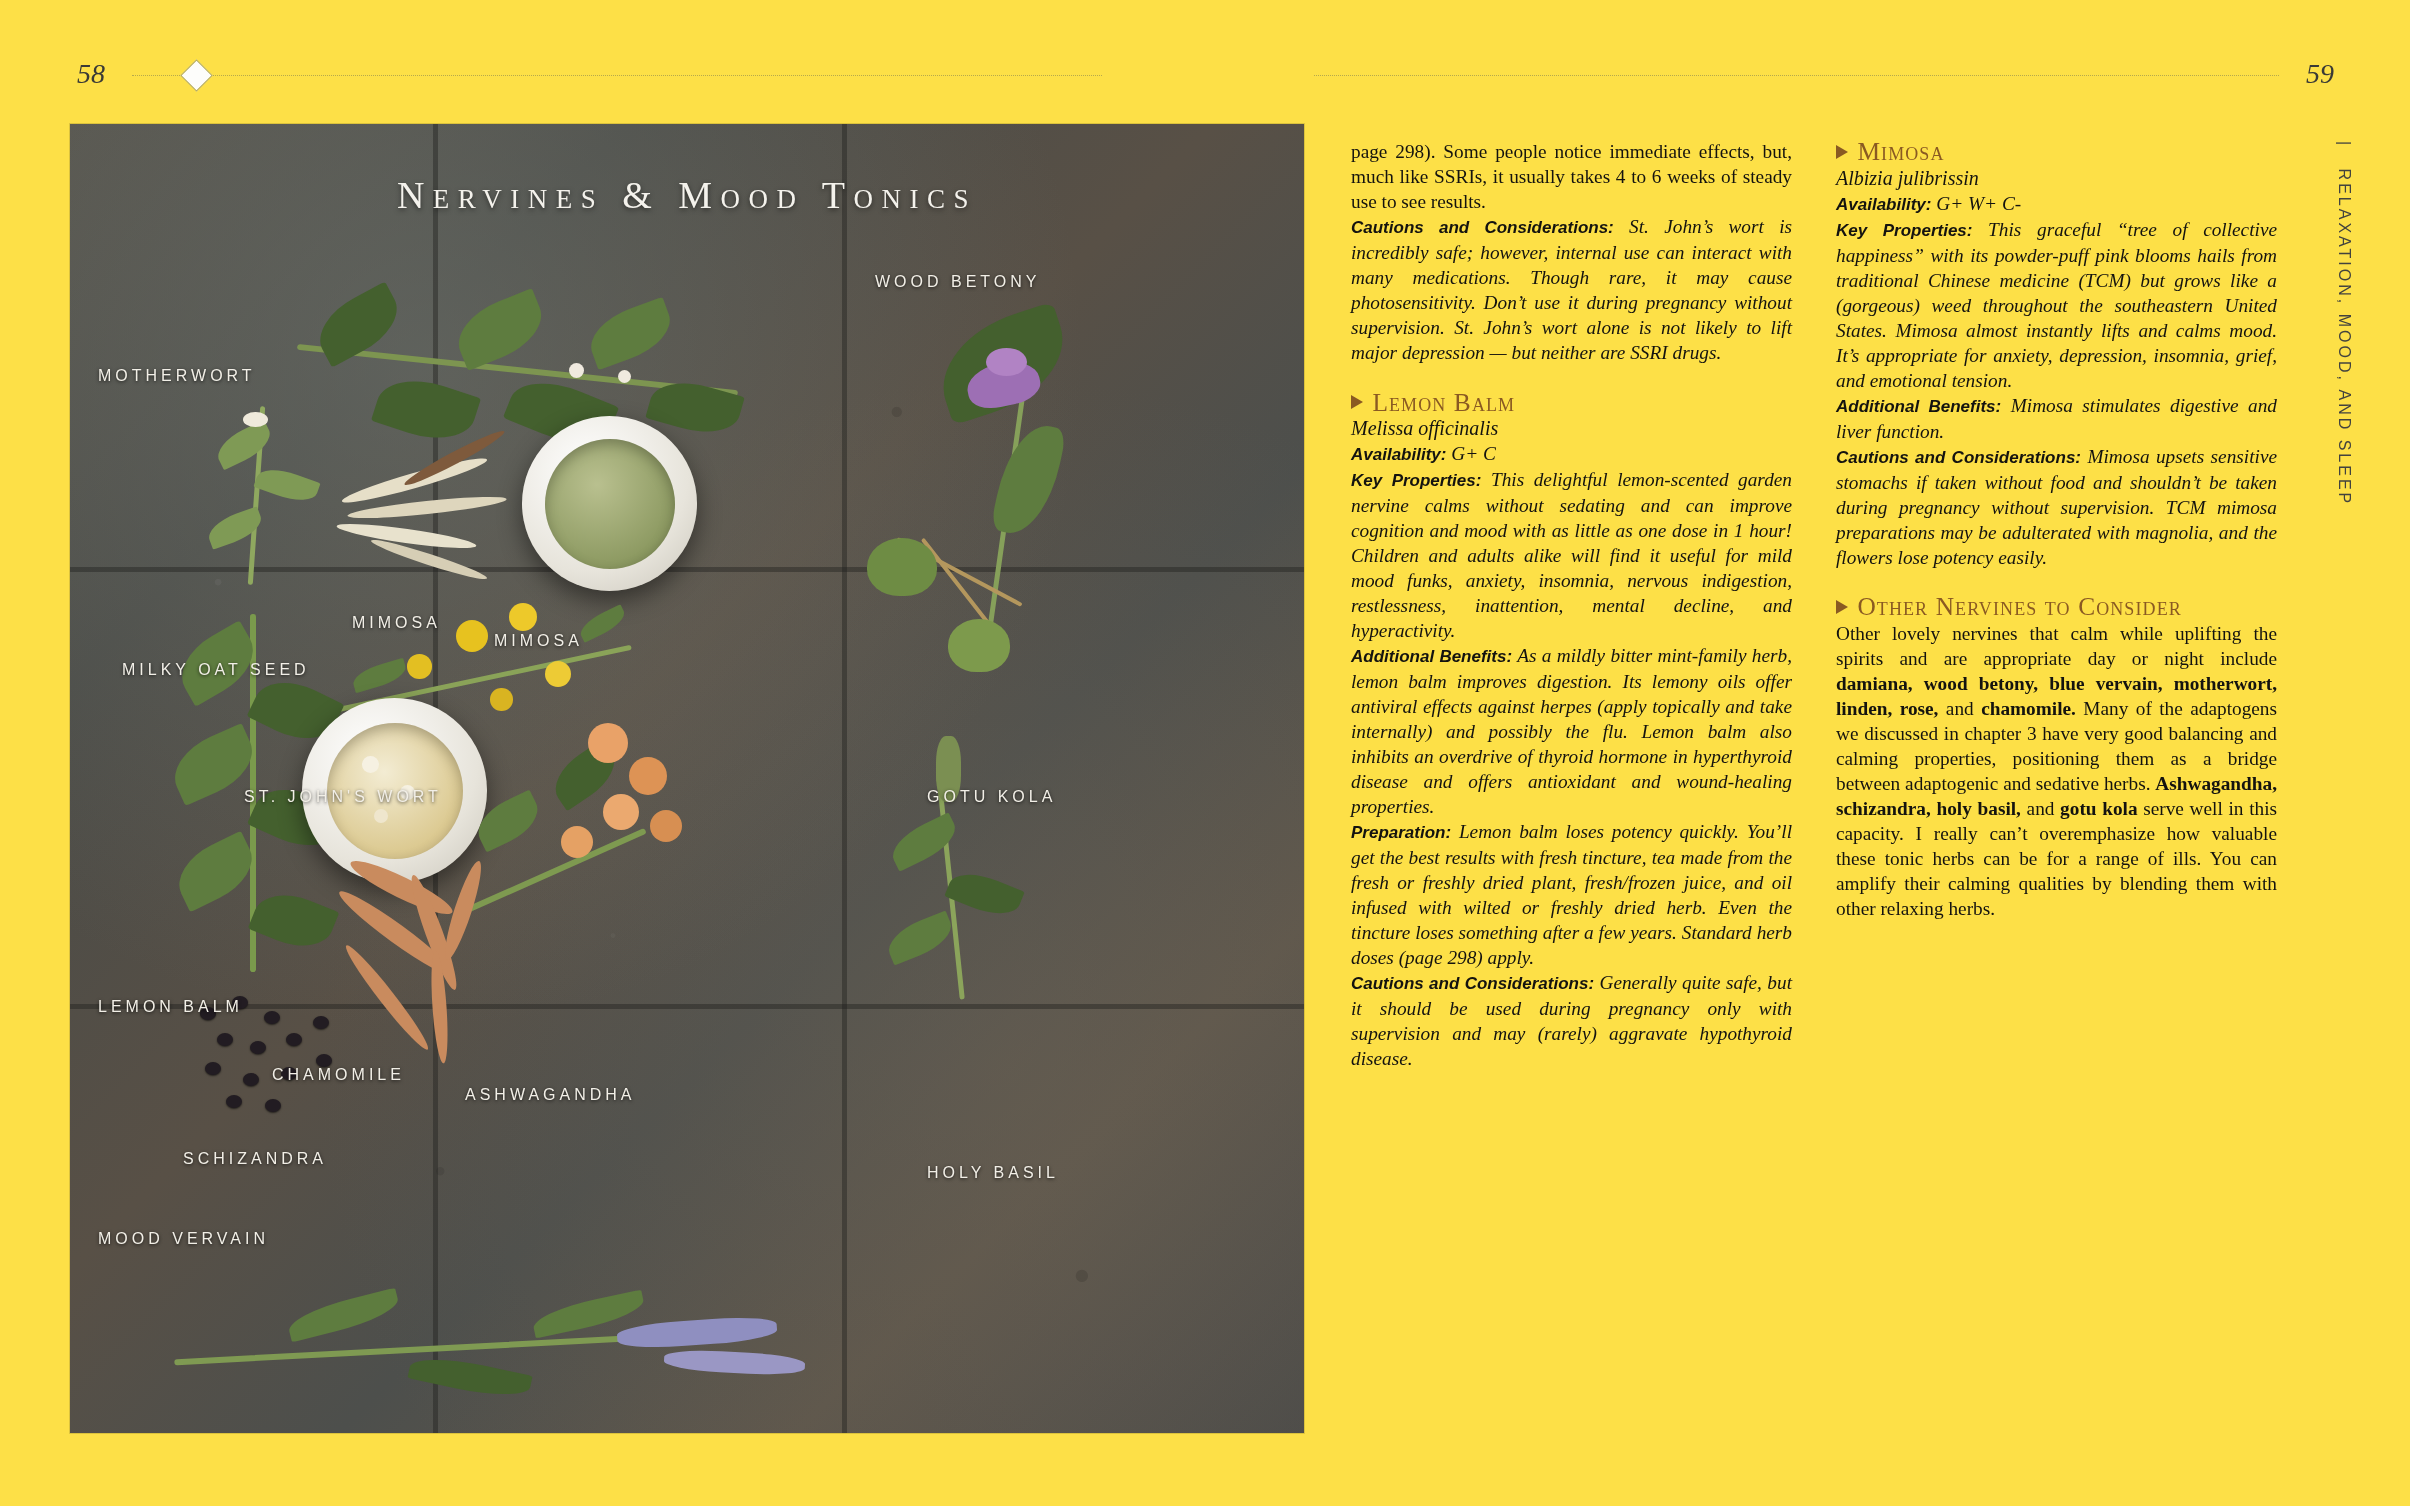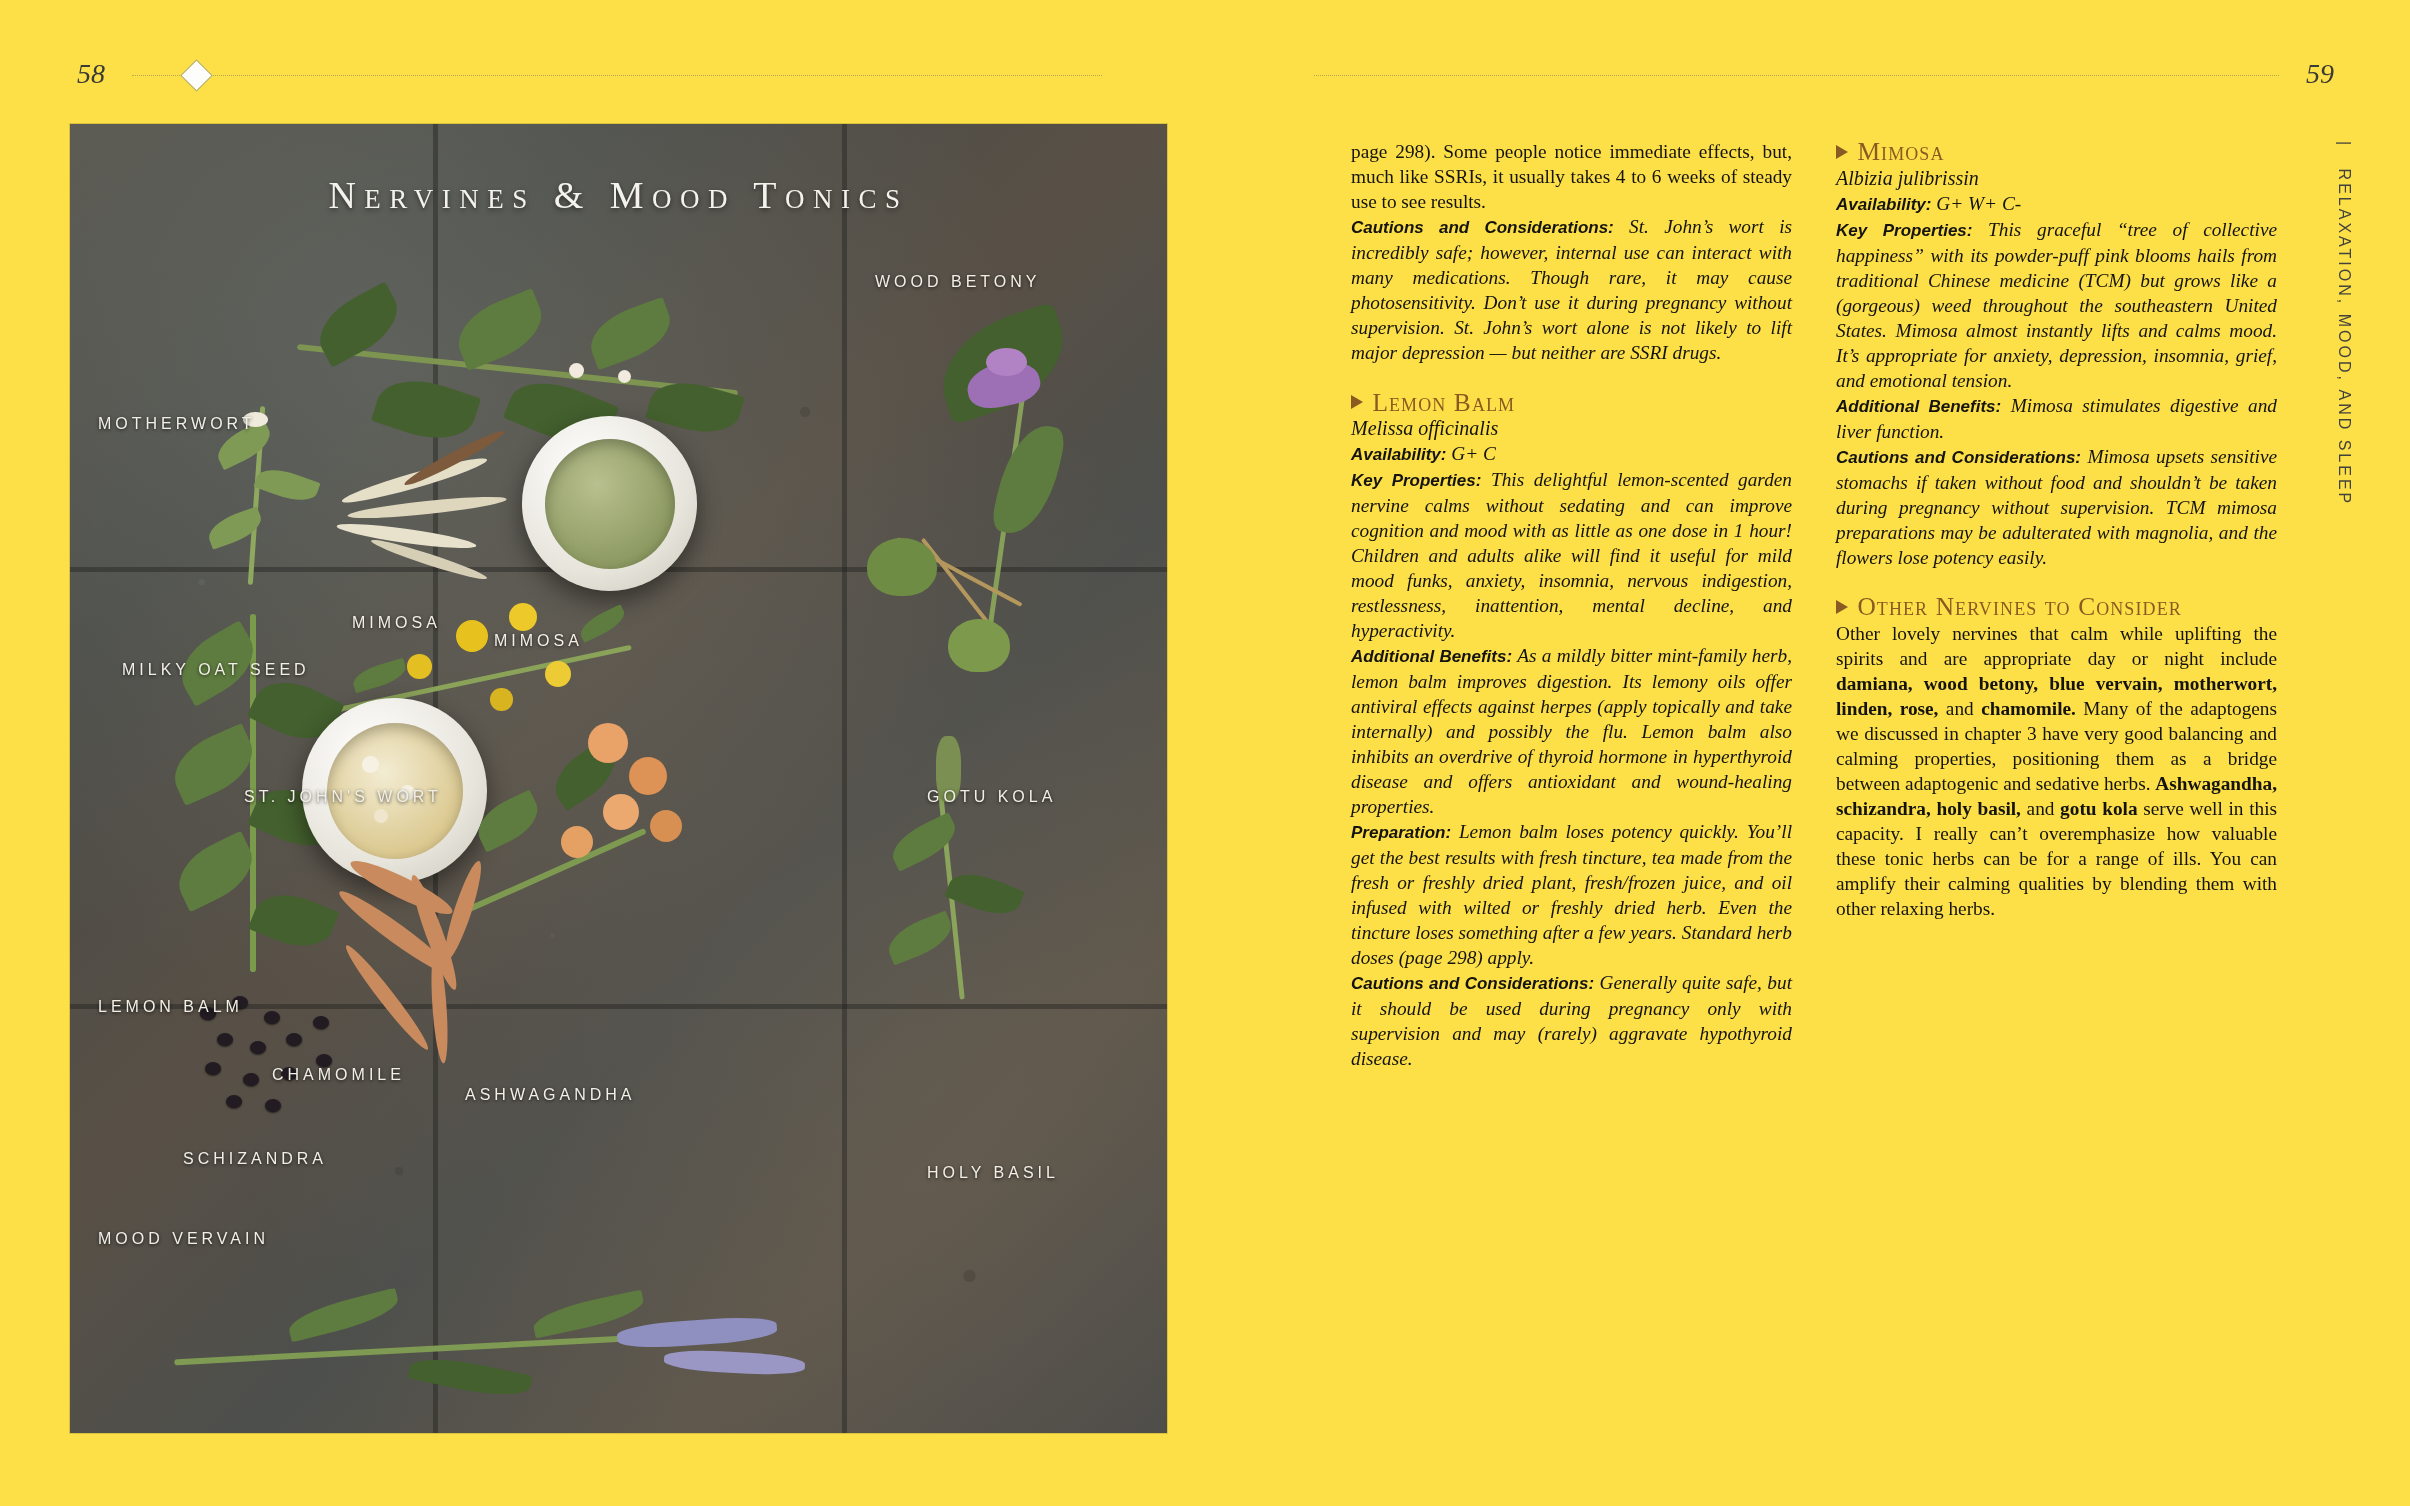--- a/index.html
+++ b/index.html
@@ -68,21 +68,21 @@
   .vert-head .bar {
     display: inline-block;
     margin-bottom: 13px;
   }
 
   
   .plate {
     position: absolute;
     left: 70px;
     top: 124px;
-    width: 1097px;
+    width: 1234px;
     height: 1309px;
     background:
       radial-gradient(circle at 28% 18%, rgba(120,125,118,0.45), rgba(0,0,0,0) 48%),
       radial-gradient(circle at 76% 72%, rgba(110,100,86,0.40), rgba(0,0,0,0) 52%),
       linear-gradient(135deg, #55534c 0%, #4a4b47 22%, #585046 45%, #4d4f4c 62%, #5d564b 80%, #4a4a48 100%);
     overflow: hidden;
     box-shadow: 0 0 0 0.9px rgba(0,0,0,0.15);
   }
   
   .plate .seam-v1, .plate .seam-v2, .plate .seam-h1, .plate .seam-h2 {
@@ -368,21 +368,21 @@
     <div class="sp" style="left:104px; top:1158px; width:659px; height:160px;">
       <div class="stem" style="left:0; top:62px; width:584px; height:5.6px; background:#7f9a52; transform:rotate(-3deg);"></div>
       <div class="leaf" style="left:113px; top:19px; width:113px; height:28px; transform:rotate(-14deg);"></div>
       <div class="leaf dark" style="left:235px; top:81px; width:122px; height:28px; transform:rotate(12deg);"></div>
       <div class="leaf" style="left:358px; top:19px; width:113px; height:26px; transform:rotate(-12deg);"></div>
       <div class="flower" style="left:443px; top:38px; width:160px; height:24.5px; background:#8f8fc0; border-radius:40%; transform:rotate(-4deg);"></div>
       <div class="flower" style="left:490px; top:70px; width:141px; height:21px; background:#9a97c4; border-radius:40%; transform:rotate(3deg);"></div>
     </div>
 
     <div class="specimen-label" style="left:805px; top:149px;">WOOD BETONY</div>
-    <div class="specimen-label" style="left:28px; top:243px;margin-top:48px;">MOTHERWORT</div>
+    <div class="specimen-label" style="left:28px; top:243px;">MOTHERWORT</div>
     <div class="specimen-label" style="left:282px; top:490px;">MIMOSA</div>
     <div class="specimen-label" style="left:424px; top:508px;">MIMOSA</div>
     <div class="specimen-label" style="left:52px; top:537px;">MILKY OAT SEED</div>
     <div class="specimen-label" style="left:174px; top:664px;">ST. JOHN'S WORT</div>
     <div class="specimen-label" style="left:857px; top:664px;">GOTU KOLA</div>
     <div class="specimen-label" style="left:28px; top:874px;">LEMON BALM</div>
     <div class="specimen-label" style="left:202px; top:942px;">CHAMOMILE</div>
     <div class="specimen-label" style="left:395px; top:962px;">ASHWAGANDHA</div>
     <div class="specimen-label" style="left:113px; top:1026px;">SCHIZANDRA</div>
     <div class="specimen-label" style="left:857px; top:1040px;">HOLY BASIL</div>

